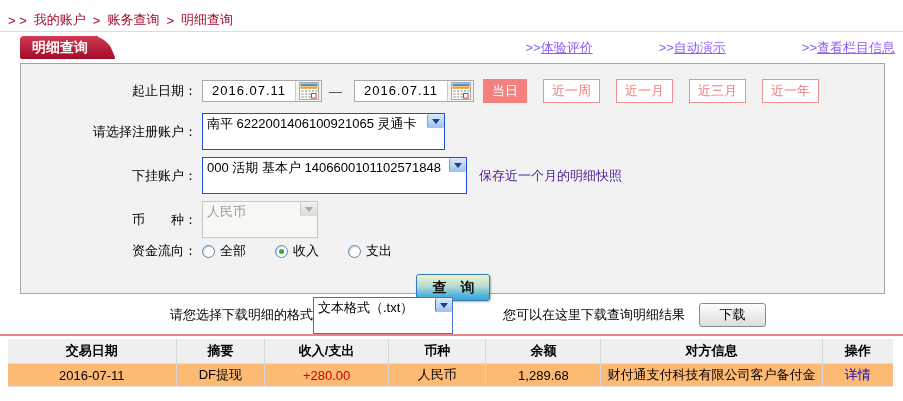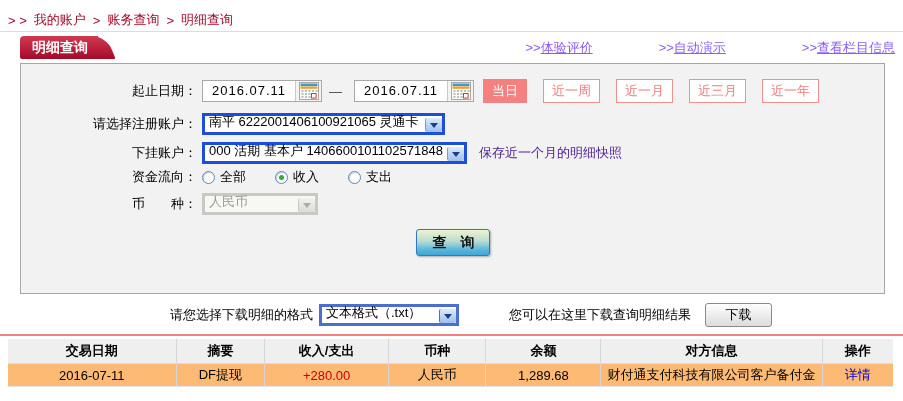--- a/index.html
+++ b/index.html
@@ -40,22 +40,22 @@
   .calbtn { width:26px; flex:none; border-left:1px solid #c9c9c9; background:#f3f3ef;
     display:flex; align-items:center; justify-content:center; cursor:pointer; }
   .dash { margin:0 7px; color:#444; }
 
   
   .qbtn { margin-left:16px; height:24px; line-height:22px; padding:0 8px; background:#fff;
     border:1px solid #f19090; color:#ef7d7d; cursor:pointer;text-align:right; }
   .qbtn.active { background:#f58080; color:#fff; border-color:#f58080; margin-left:9px; }
 
   
-  .xpsel { display:flex; height:22px; border:3px solid #1d4ed8; background:#fff;
-    margin-left:5px; align-items:flex-end; cursor:pointer; }
+  .xpsel { display:flex; height:37px; border:1px solid #1d4ed8; background:#fff;
+    margin-left:5px; align-items:flex-start; cursor:pointer; }
   .xpsel .sv { flex:1; padding:0 4px; line-height:20px; white-space:nowrap; overflow:hidden; }
   .xpsel .ab { width:17px; flex:none; background:linear-gradient(#dceafc,#9dc0ee);
     border-left:1px solid #7f9db9; border-radius:2px; display:flex; align-items:center; justify-content:center; }
   .tri { width:0; height:0; border:4px solid transparent; border-top:5px solid #1d3f87; margin-top:5px; }
   .xpsel.disabled { border-color:#c9c9c3; background:#f7f7f3; color:#9a9a9a; cursor:default; }
   .xpsel.disabled .ab { background:linear-gradient(#f2f2ee,#dcdcd6); border-left-color:#c9c9c3; }
   .xpsel.disabled .tri { border-top-color:#aaa; }
   .w-reg { width:243px; } .w-sub { width:265px; } .w-cur { width:116px; } .w-fmt { width:140px; border-color:#4a6fd0; }
   .w-fmt .ab { border-left-color:#4a6fd0; }
 
@@ -73,21 +73,21 @@
 
   
   .qryrow { margin-top:14px; display:flex; justify-content:center; }
   .qrybtn { width:74px; height:27px; border:1px solid #2f7ab8; border-radius:3px;
     background:linear-gradient(180deg,#eef3cc 0%,#b8dcd4 45%,#55b5dc 80%,#3fa8d4 100%);
     font-weight:bold; font-size:14px; letter-spacing:5px; padding-left:7px; cursor:pointer;
     box-shadow:1px 1px 2px rgba(0,0,0,.3); color:#111; }
 
   
   .dlrow { margin-top:9px; height:24px; display:flex; align-items:center; padding-left:170px; }
-  .dlsel { margin-left:6px; }
+  .dlsel { margin-left:0; }
   .dlhint { margin-left:50px; }
   .dlbtn { margin-left:14px; width:67px; height:24px; border:1px solid #8a8a8a; border-radius:3px;
     background:linear-gradient(#fefefe,#dcdcdc); cursor:pointer; font-size:13px;
     font-family:inherit; }
 
   .redline { margin-top:7px; border-top:2px solid #ef8181; }
 
   
   table { margin:3px 10px 0 8px; width:885px; border-collapse:collapse; table-layout:fixed; }
   th { background:#efefef; font-weight:bold; padding:3px 12px; border-bottom:1px solid #dcdcdc; text-align:center; }
@@ -194,39 +194,39 @@
     <span class="flabel">下挂账户：</span>
     <div class="xpsel w-sub">
       <span class="sv">000 活期 基本户  1406600101102571848</span>
       <span class="ab">
           <span class="tri"></span>
         </span>
     </div>
     <a class="snaplink">保存近一个月的明细快照</a>
   </div>
 
+  <div class="frow r4">
+    <span class="flabel">币　　种：</span>
+    <div class="xpsel w-cur disabled">
+      <span class="sv">人民币</span>
+      <span class="ab">
+          <span class="tri"></span>
+        </span>
+    </div>
+  </div>
+
   <div class="frow r5">
     <span class="flabel">资金流向：</span>
     <div class="radiogrp">
       <span class="radio"></span>
       <span class="rlbl">全部</span>
       <span class="radio sel"></span>
       <span class="rlbl">收入</span>
       <span class="radio"></span>
       <span class="rlbl">支出</span>
-    </div>
-  </div>
-
-  <div class="frow r4">
-    <span class="flabel">币　　种：</span>
-    <div class="xpsel w-cur disabled">
-      <span class="sv">人民币</span>
-      <span class="ab">
-          <span class="tri"></span>
-        </span>
     </div>
   </div>
 
   <div class="qryrow">
     <button class="qrybtn">查 询</button>
   </div>
 </div>
 
 <div class="dlrow">
   <span>请您选择下载明细的格式</span>

